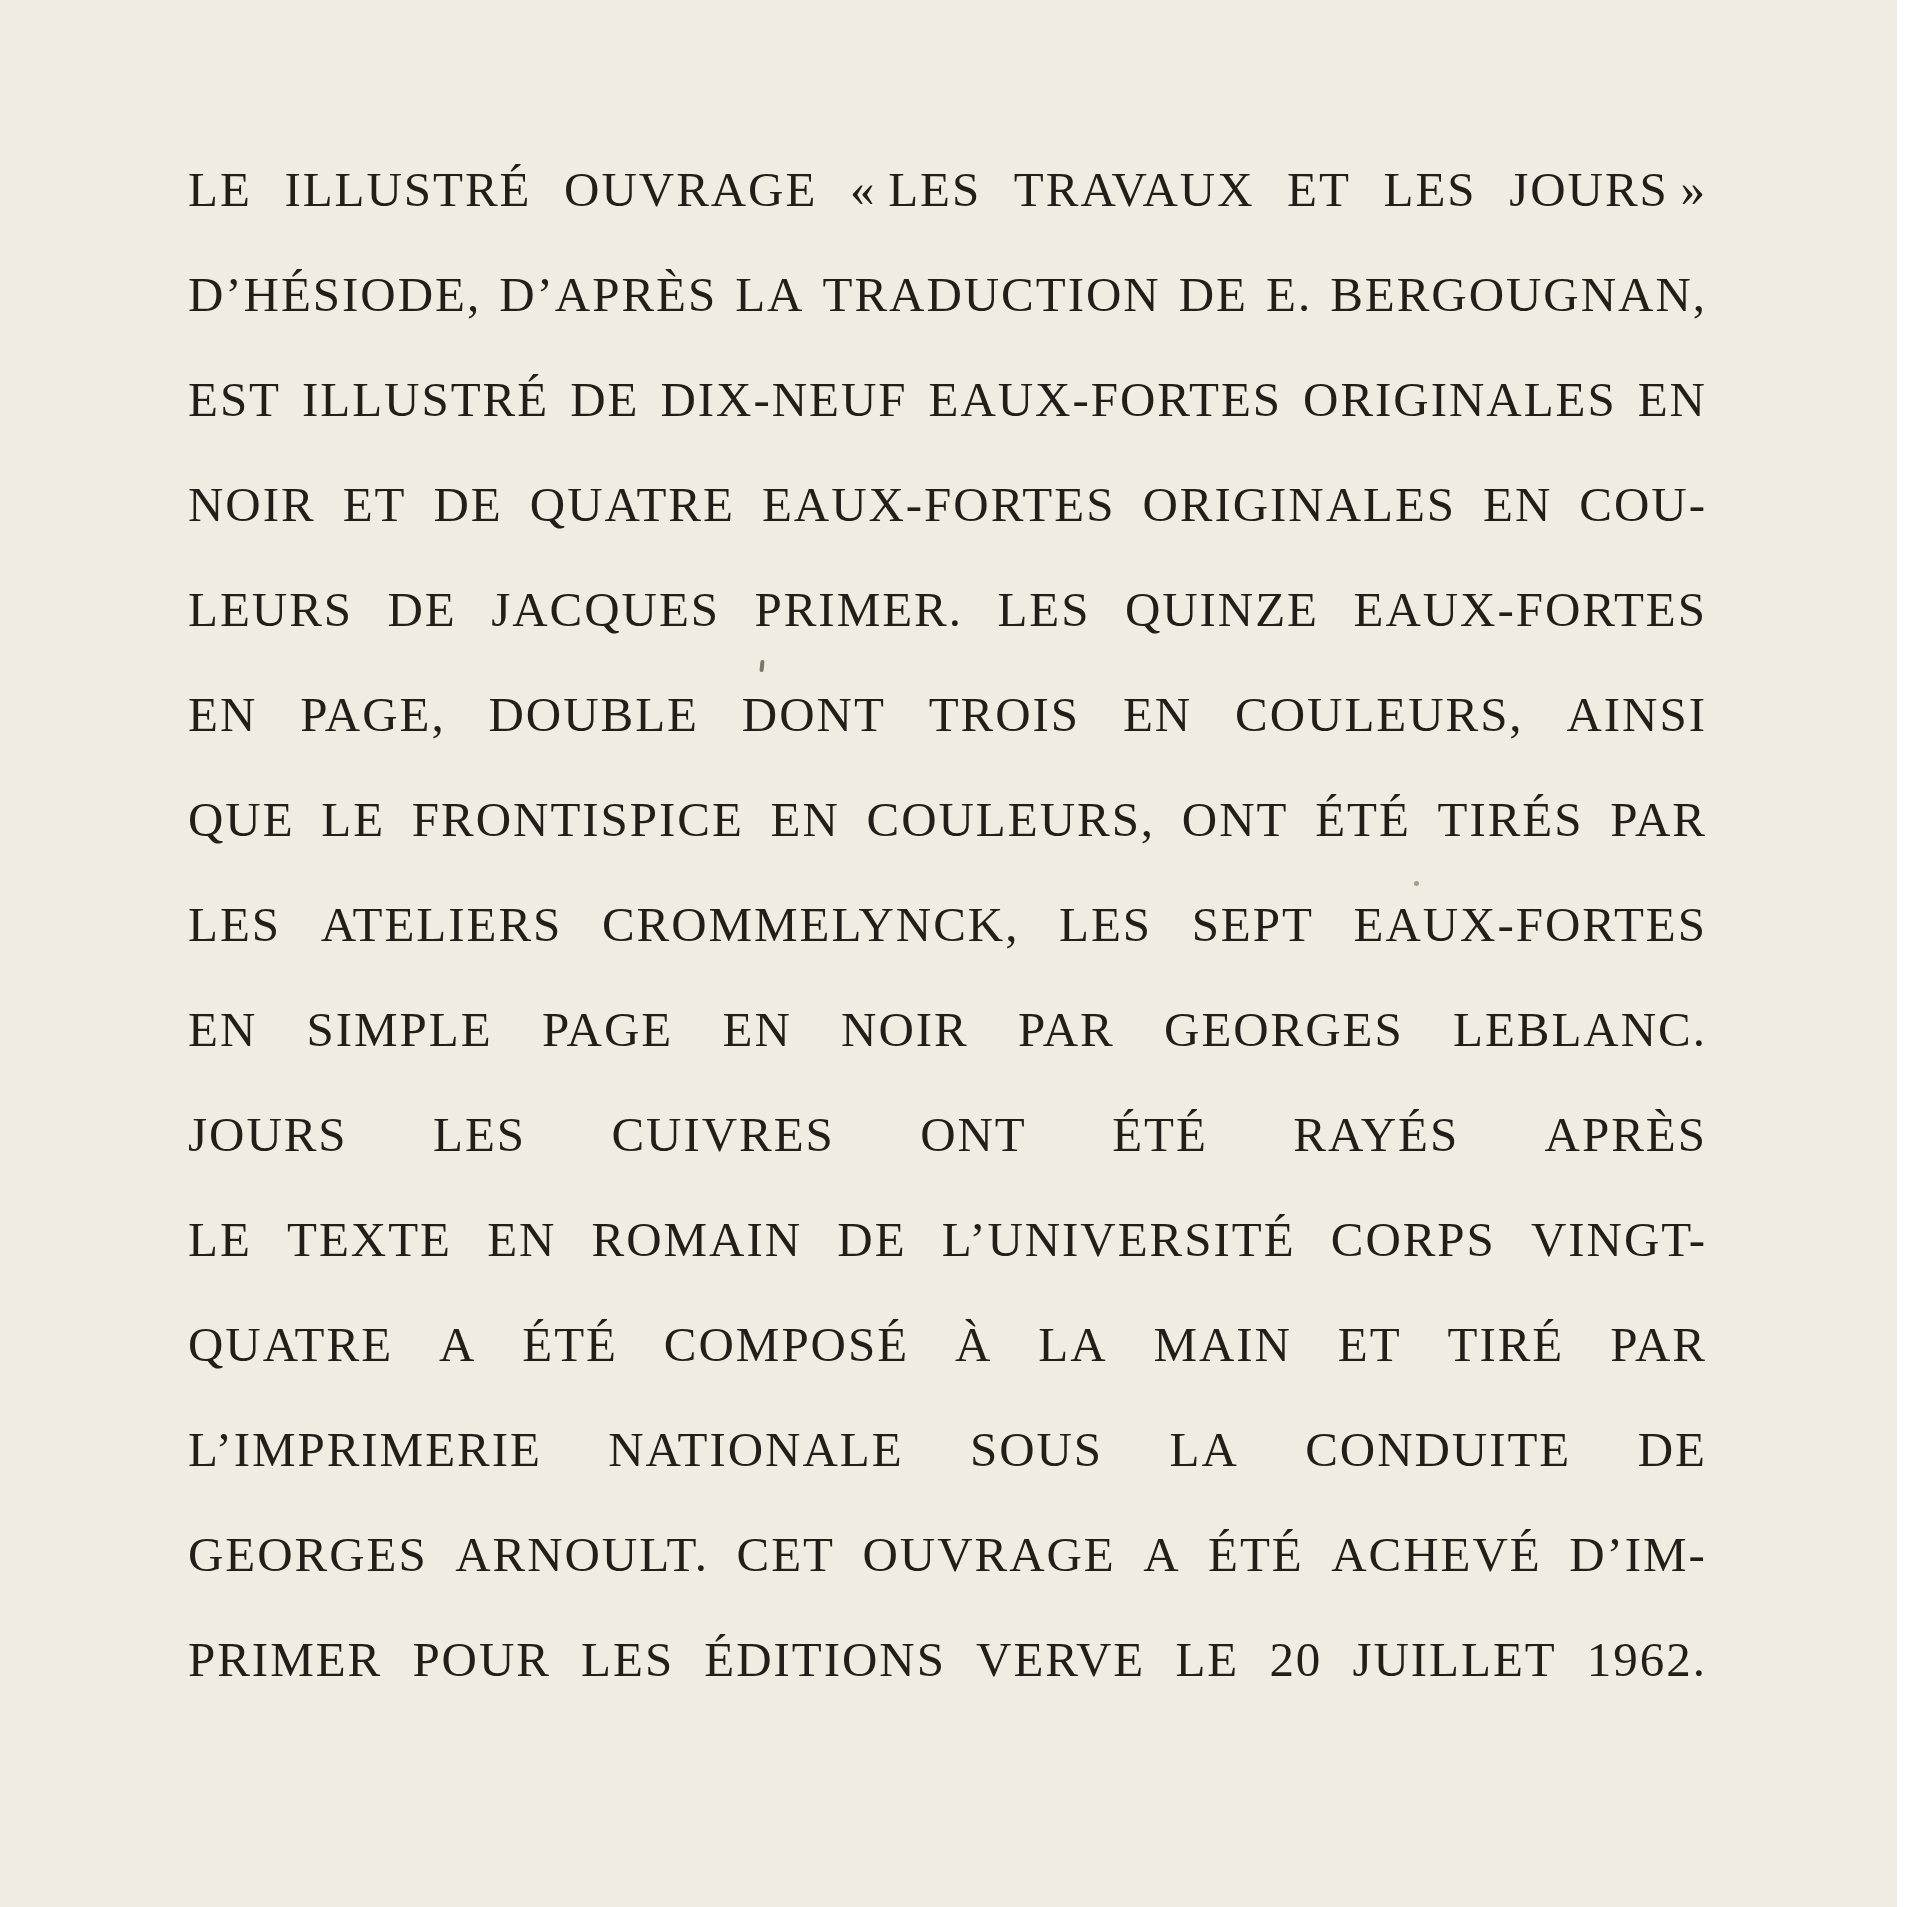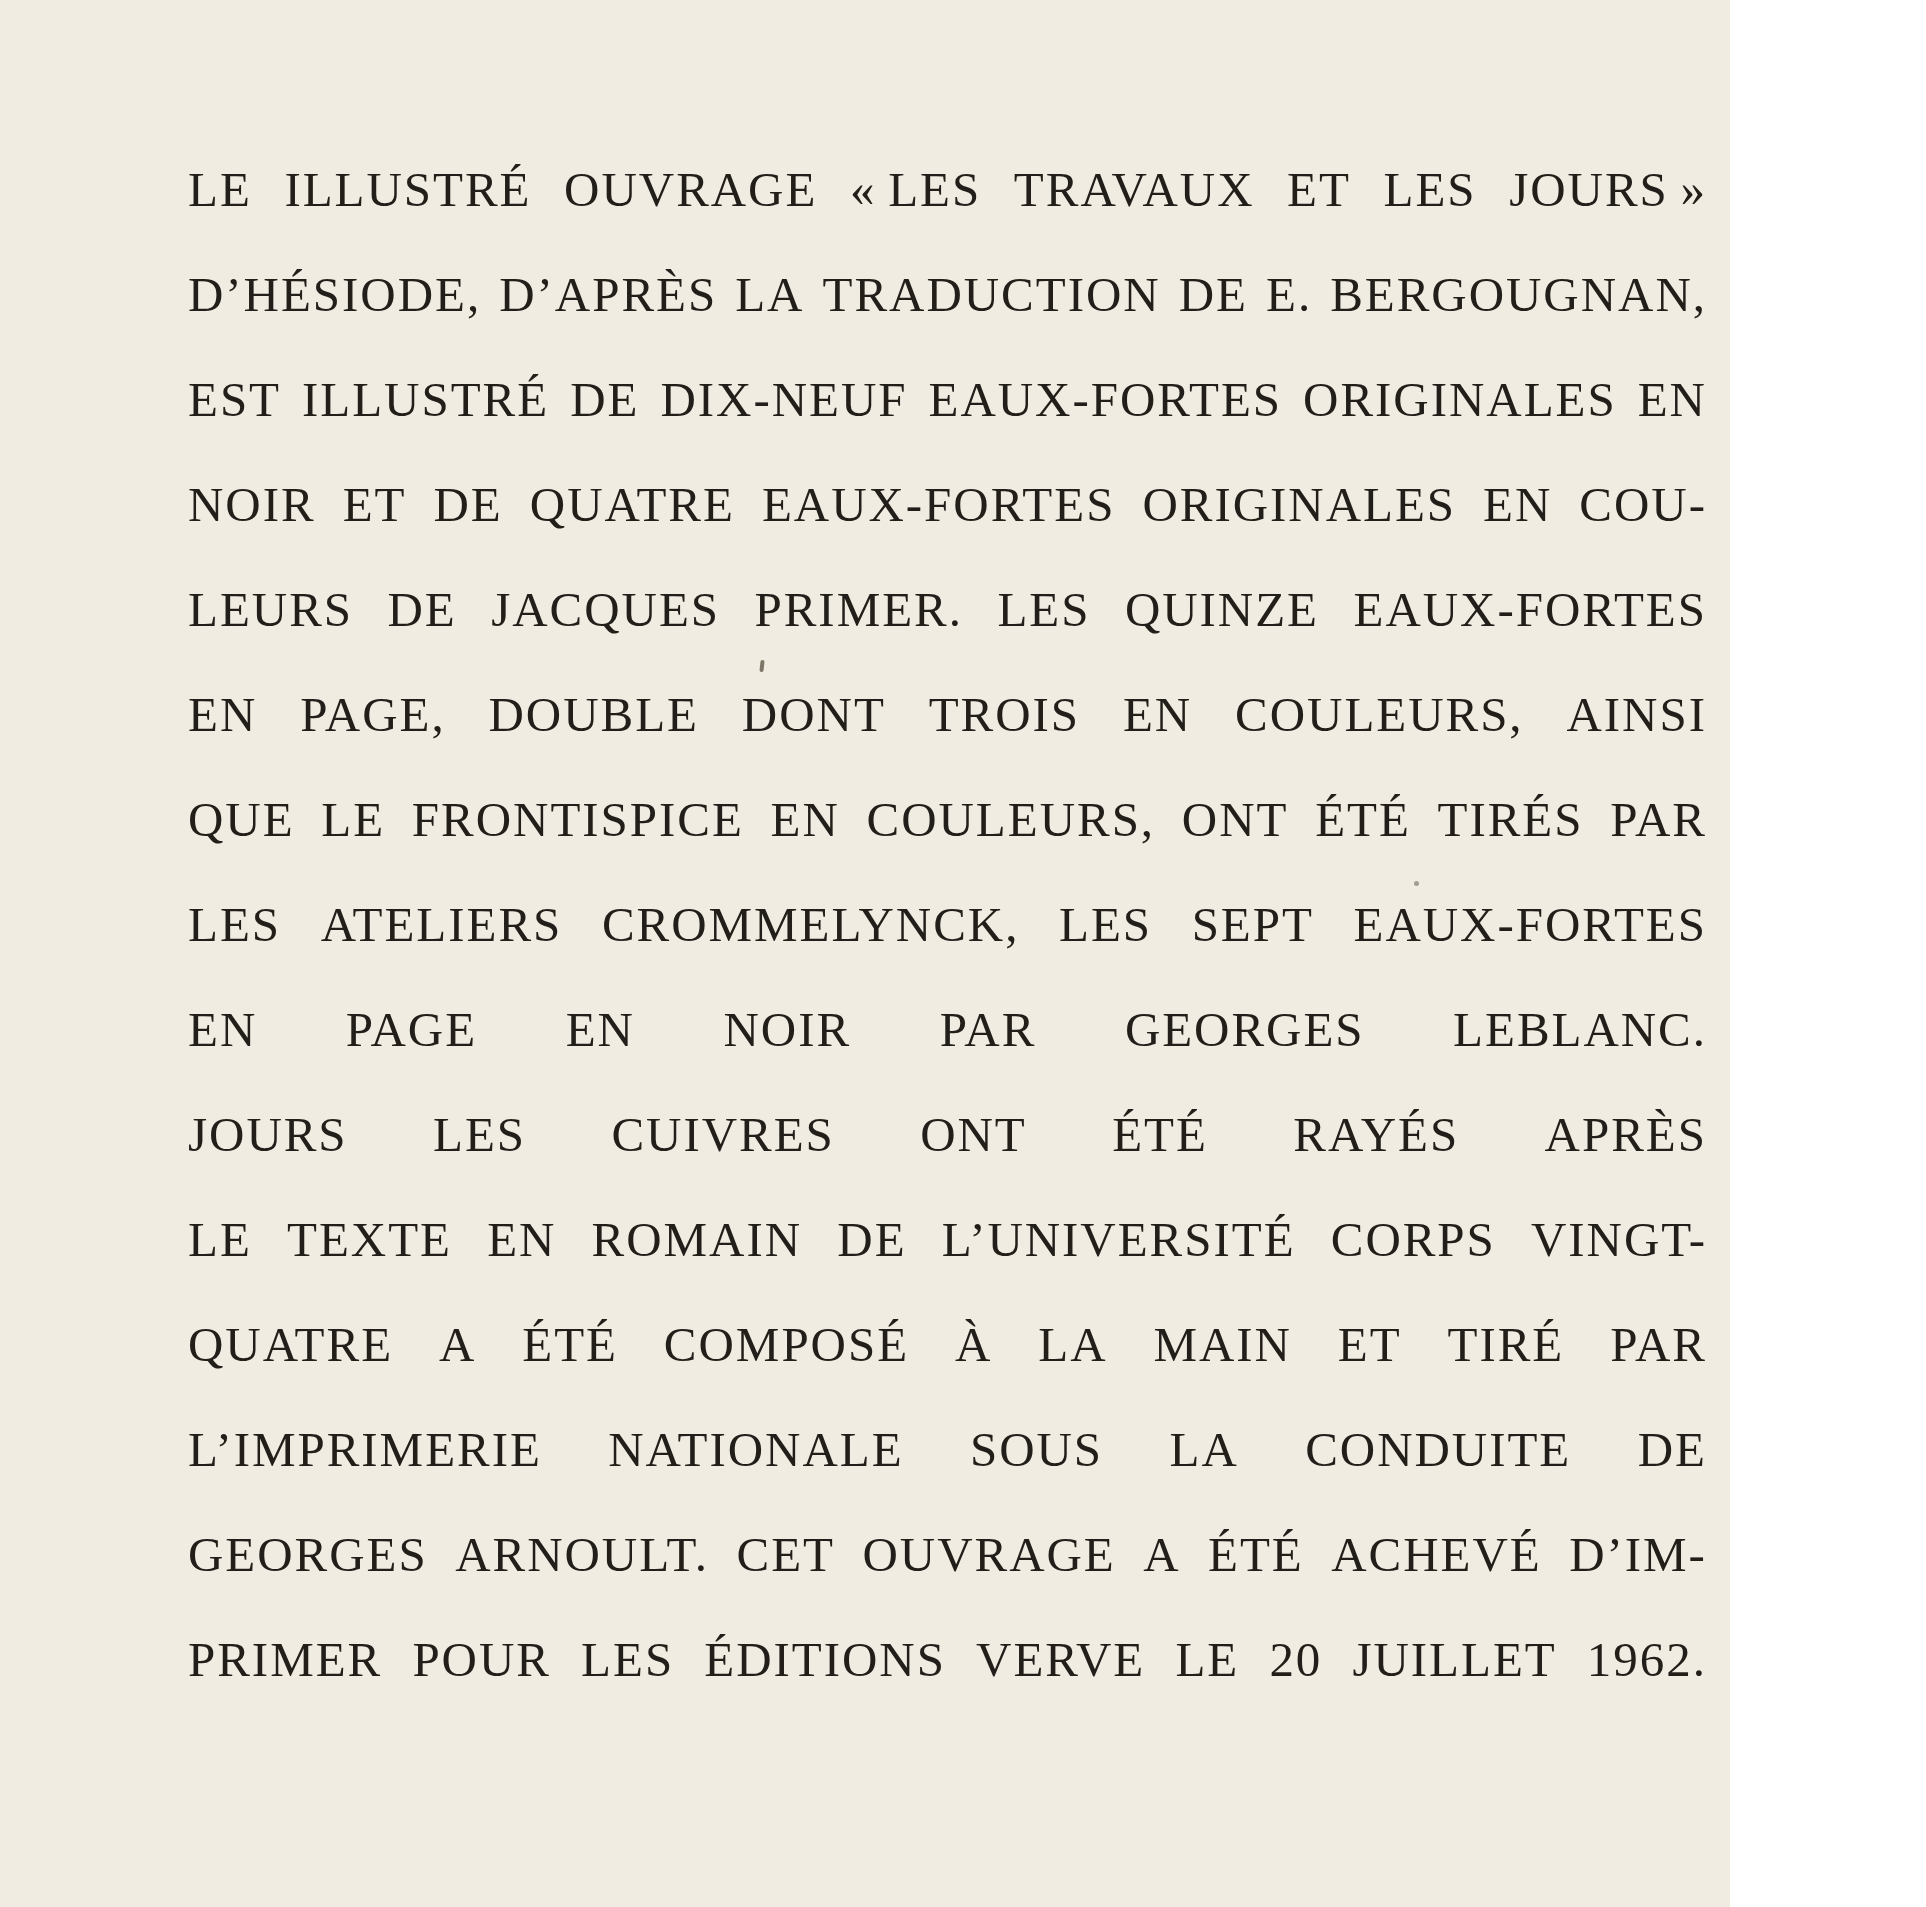--- a/index.html
+++ b/index.html
@@ -2,21 +2,21 @@
 <html lang="fr"><head>
 <meta charset="utf-8">
 <title>Colophon — Les Travaux et les Jours</title>
 <style>
   html, body {
     margin: 0;
     padding: 0;
   }
   .page {
     position: relative;
-    width: 1730px;
+    width: 1897px;
     height: 1908px;
     background: #f1ece1;
     overflow: hidden;
   }
   .colophon {
     position: absolute;
     left: 188px;
     top: 137px;
     width: 1519px;
     font-family: "Liberation Serif", "DejaVu Serif", serif;
@@ -136,20 +136,21 @@
       <div class="line">
         <span class="word">LES</span>
         <span class="word">ATELIERS</span>
         <span class="word">CROMMELYNCK,</span>
         <span class="word">LES</span>
         <span class="word">SEPT</span>
         <span class="word">EAUX-FORTES</span>
       </div>
       <div class="line">
         <span class="word">EN</span>
+        <span class="word">SIMPLE</span>
         <span class="word">PAGE</span>
         <span class="word">EN</span>
         <span class="word">NOIR</span>
         <span class="word">PAR</span>
         <span class="word">GEORGES</span>
         <span class="word">LEBLANC.</span>
       </div>
       <div class="line">
         <span class="word">JOURS</span>
         <span class="word">LES</span>

